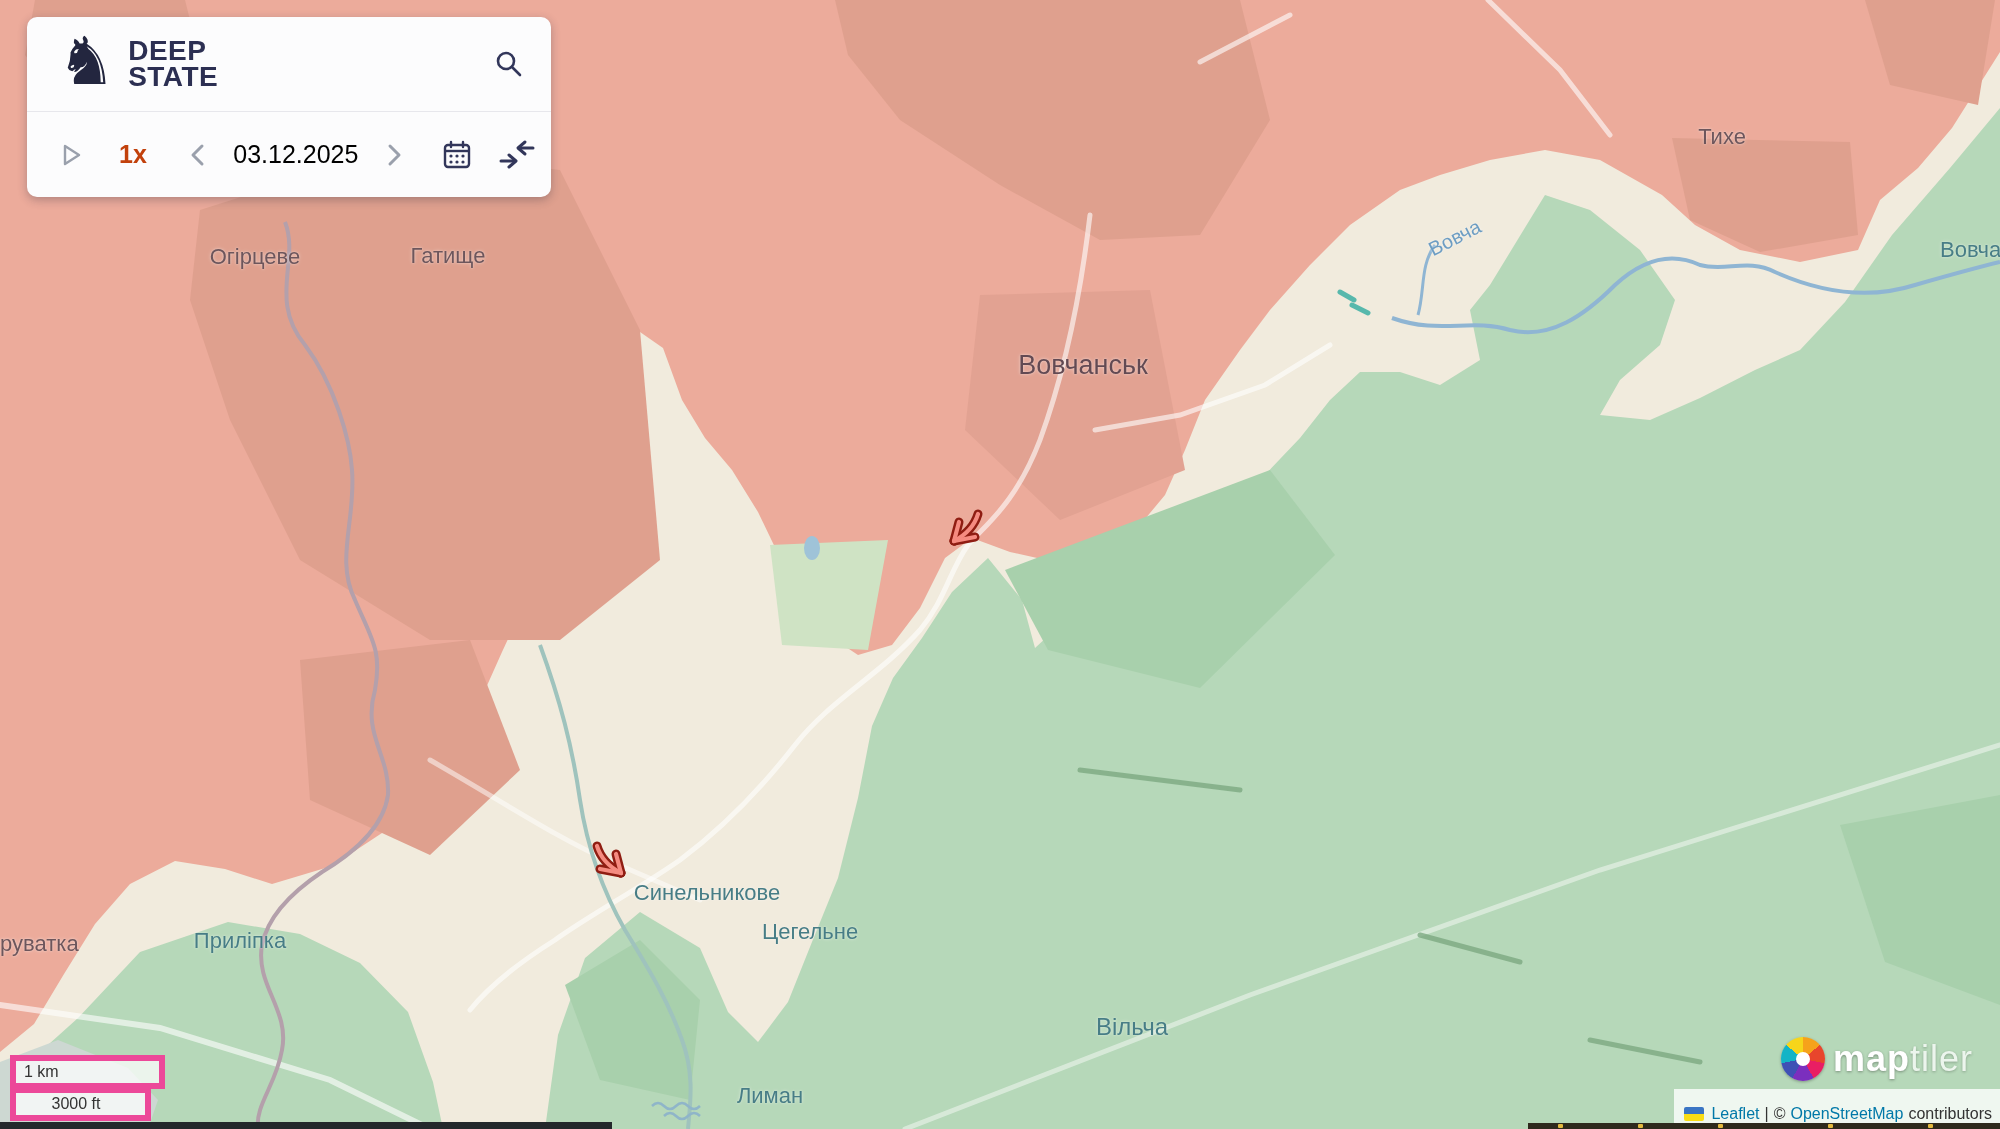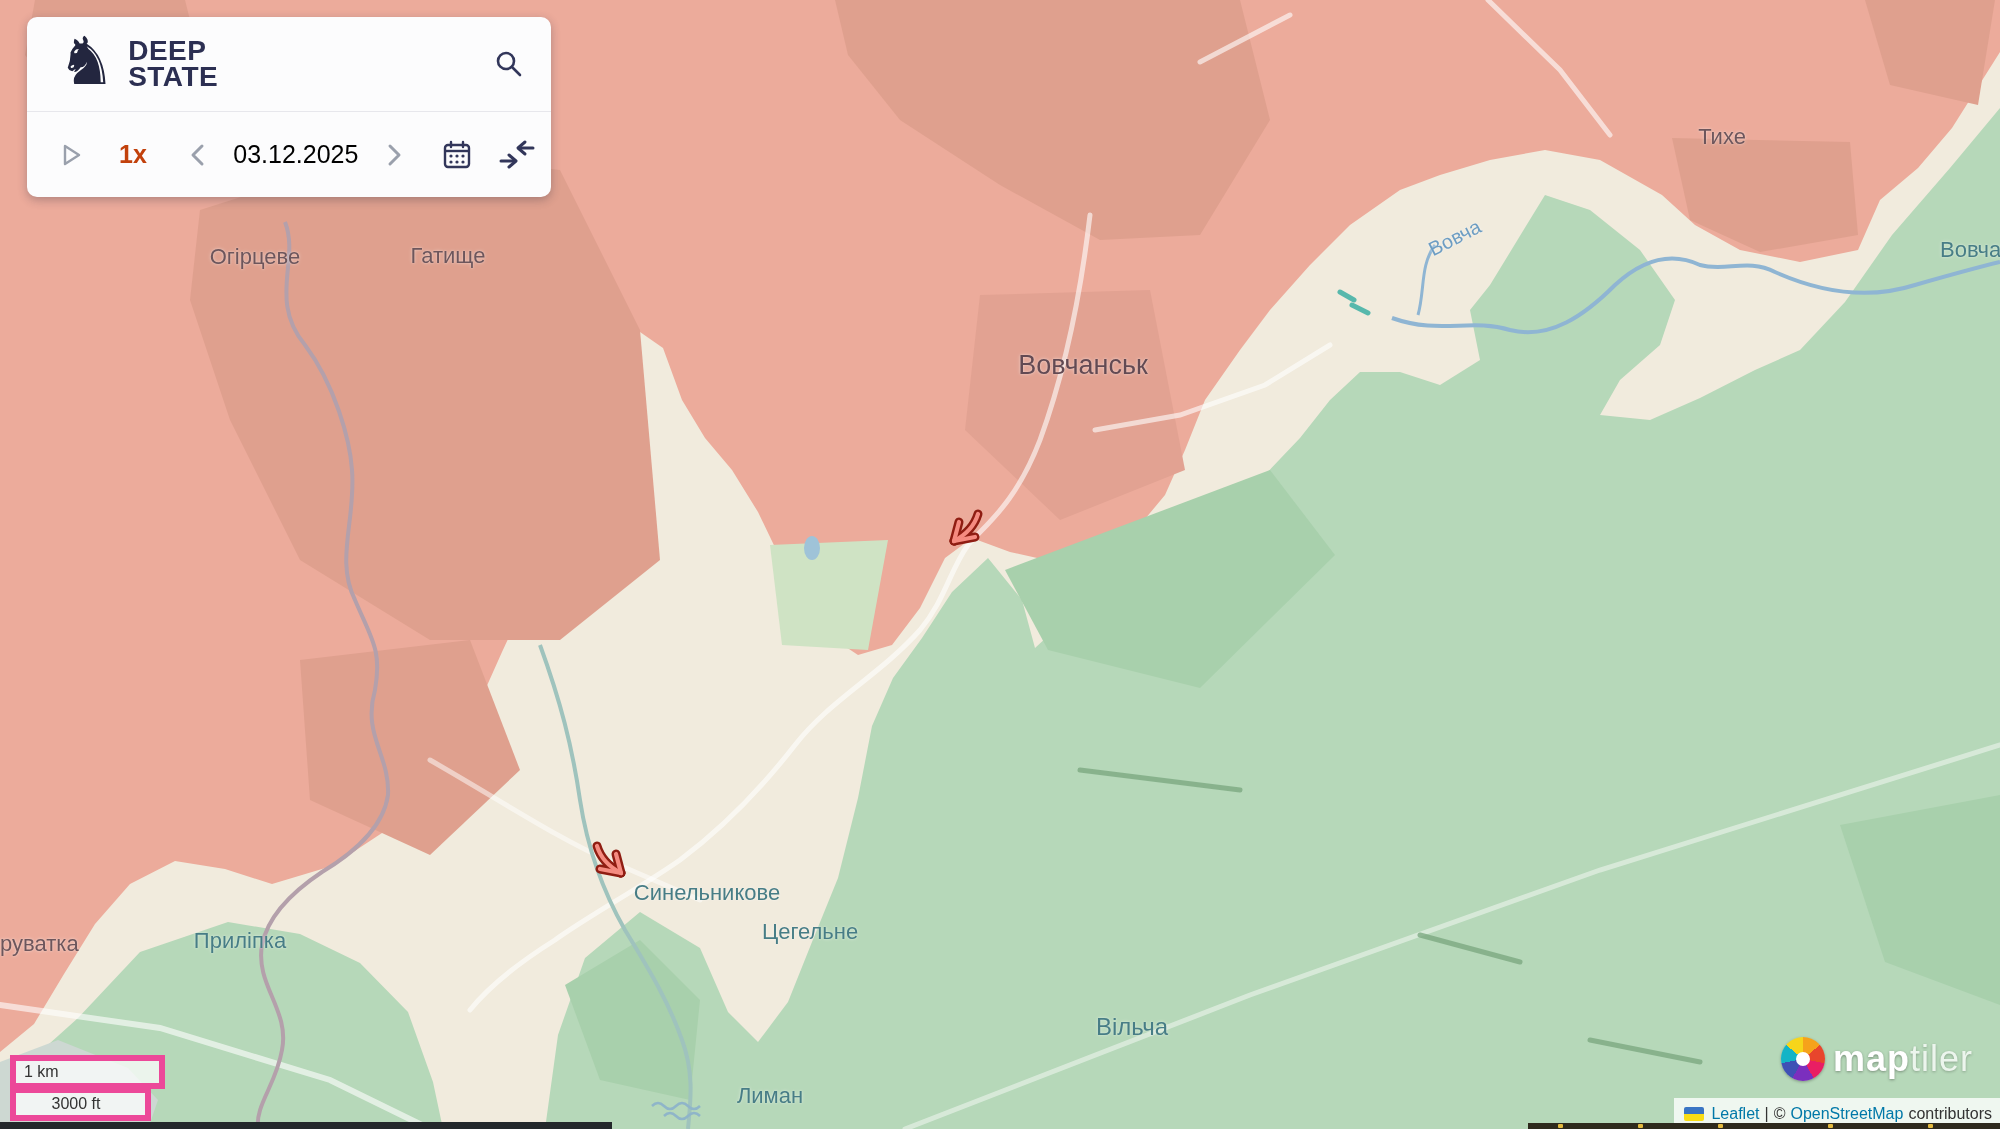--- a/index.html
+++ b/index.html
@@ -31,21 +31,21 @@
   .date{font-size:25px;font-weight:500;color:#000000;width:170px;text-align:center;}
 
   
   .scalebox{position:absolute;left:10px;bottom:8px;font-size:16px;color:#333;}
   .scale-line{background:rgba(255,255,255,.72);border:6px solid #ec4899;padding:1px 17px 1px 8px;line-height:20px;}
   .scale-km{width:118px;}
   .scale-ft{width:104px;margin-top:-2px;text-align:center;}
 
   
   .attrib{position:absolute;right:0;bottom:3px;height:25px;background:rgba(255,255,255,.78);
-          display:flex;align-items:center;padding:3px 8px 0 10px;font-size:16px;color:#333;gap:5px;}
+          display:flex;align-items:center;padding:12px 8px 0 10px;font-size:16px;color:#333;gap:5px;}
   .attrib a{color:#0078a8;text-decoration:none;}
   .ua-flag{display:inline-block;width:20px;height:14px;margin-right:2px;
            background:linear-gradient(#3a75c4 0 50%,#f9dd16 50% 100%);border-radius:2px;}
 
   
   .maptiler{position:absolute;right:27px;bottom:48px;display:flex;align-items:center;gap:8px;}
   .mt-ball{width:44px;height:44px;border-radius:50%;
            background:conic-gradient(#f6a21b 0 14%,#e8452c 14% 28%,#e91e63 28% 42%,#7b2fbe 42% 58%,#3f51b5 58% 72%,#13b4c6 72% 86%,#f6d51b 86% 100%);
            position:relative;box-shadow:0 1px 3px rgba(0,0,0,.3);}
   .mt-ball::after{content:"";position:absolute;left:15px;top:15px;width:14px;height:14px;border-radius:50%;background:#fff;}

